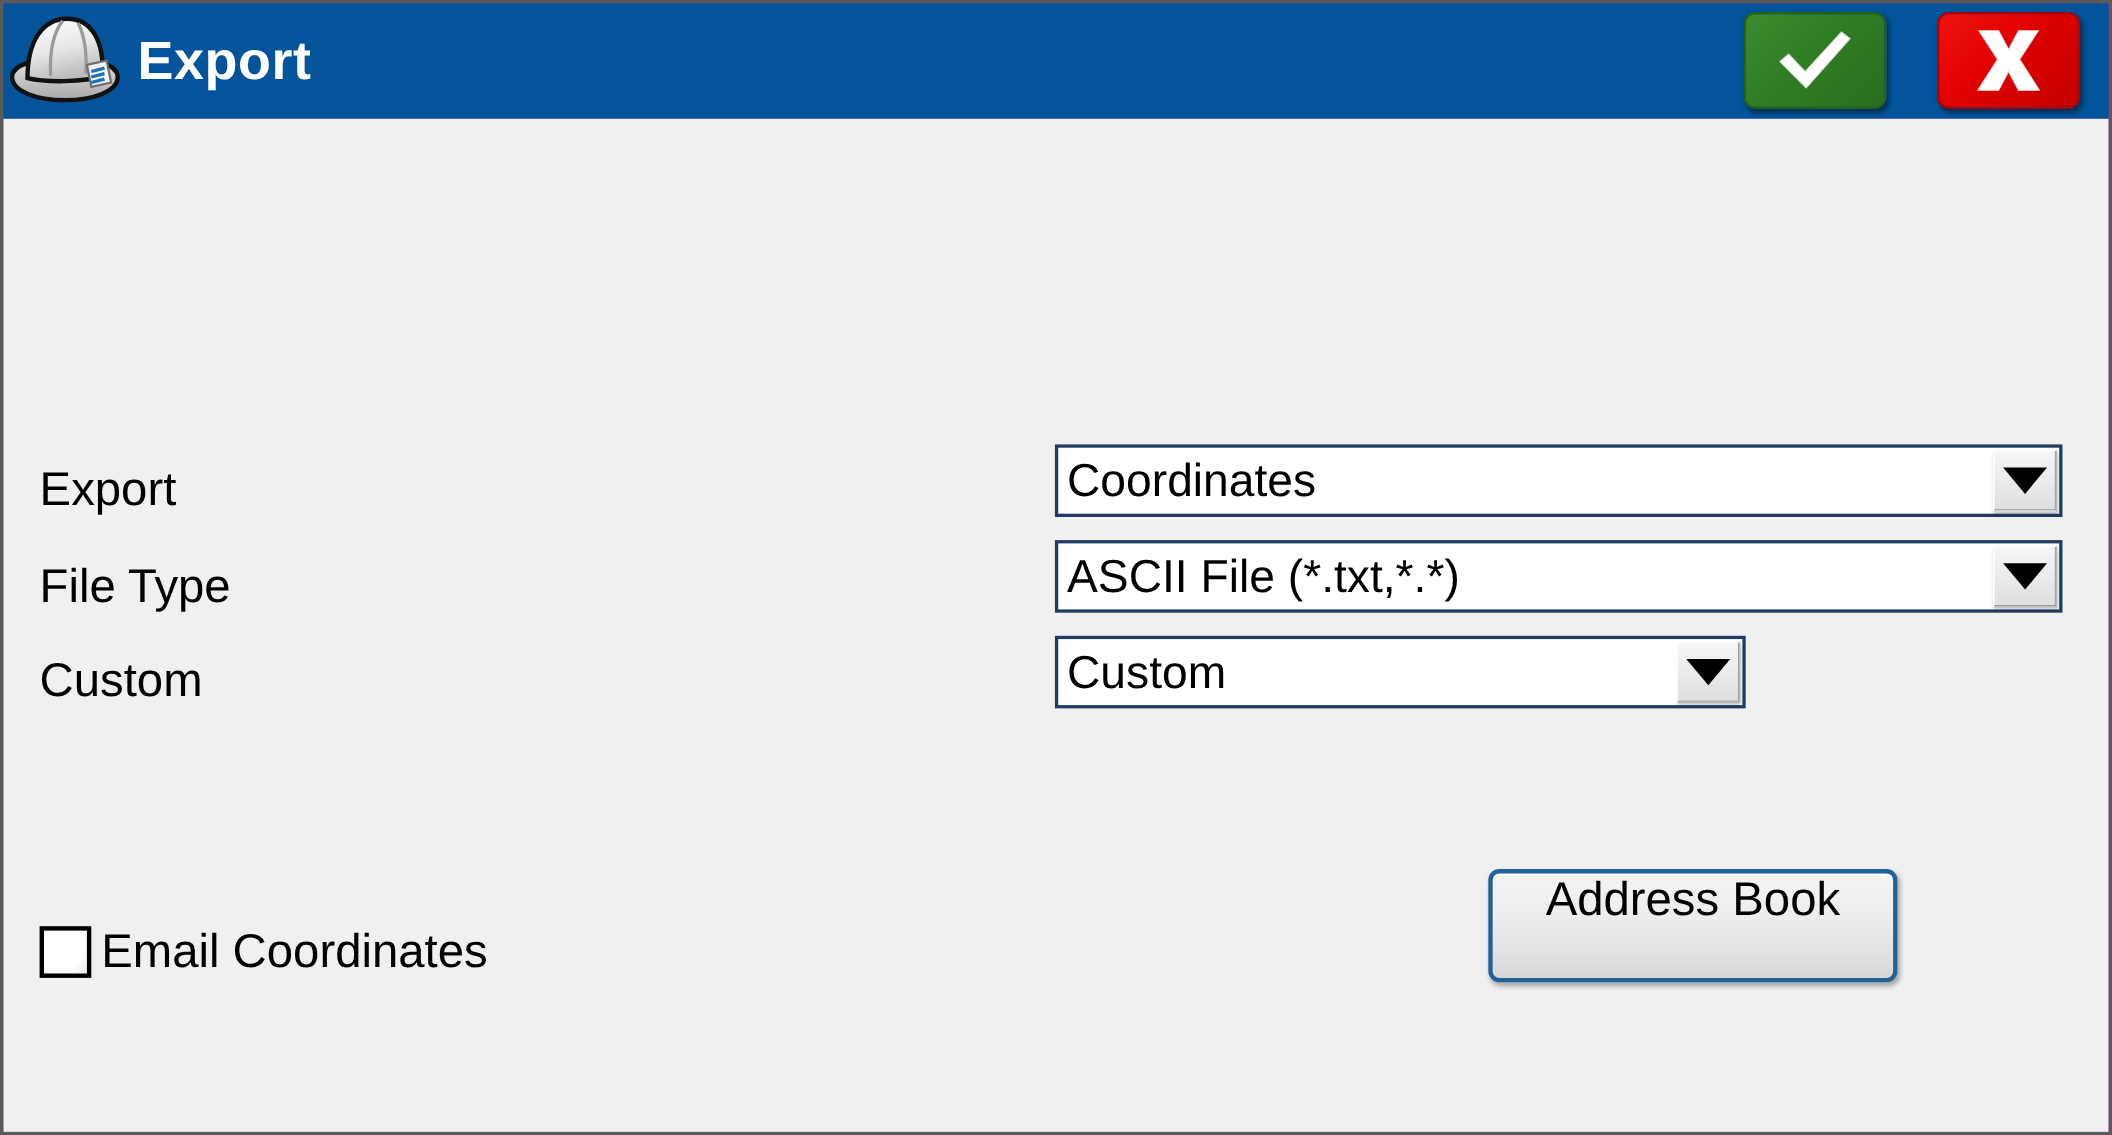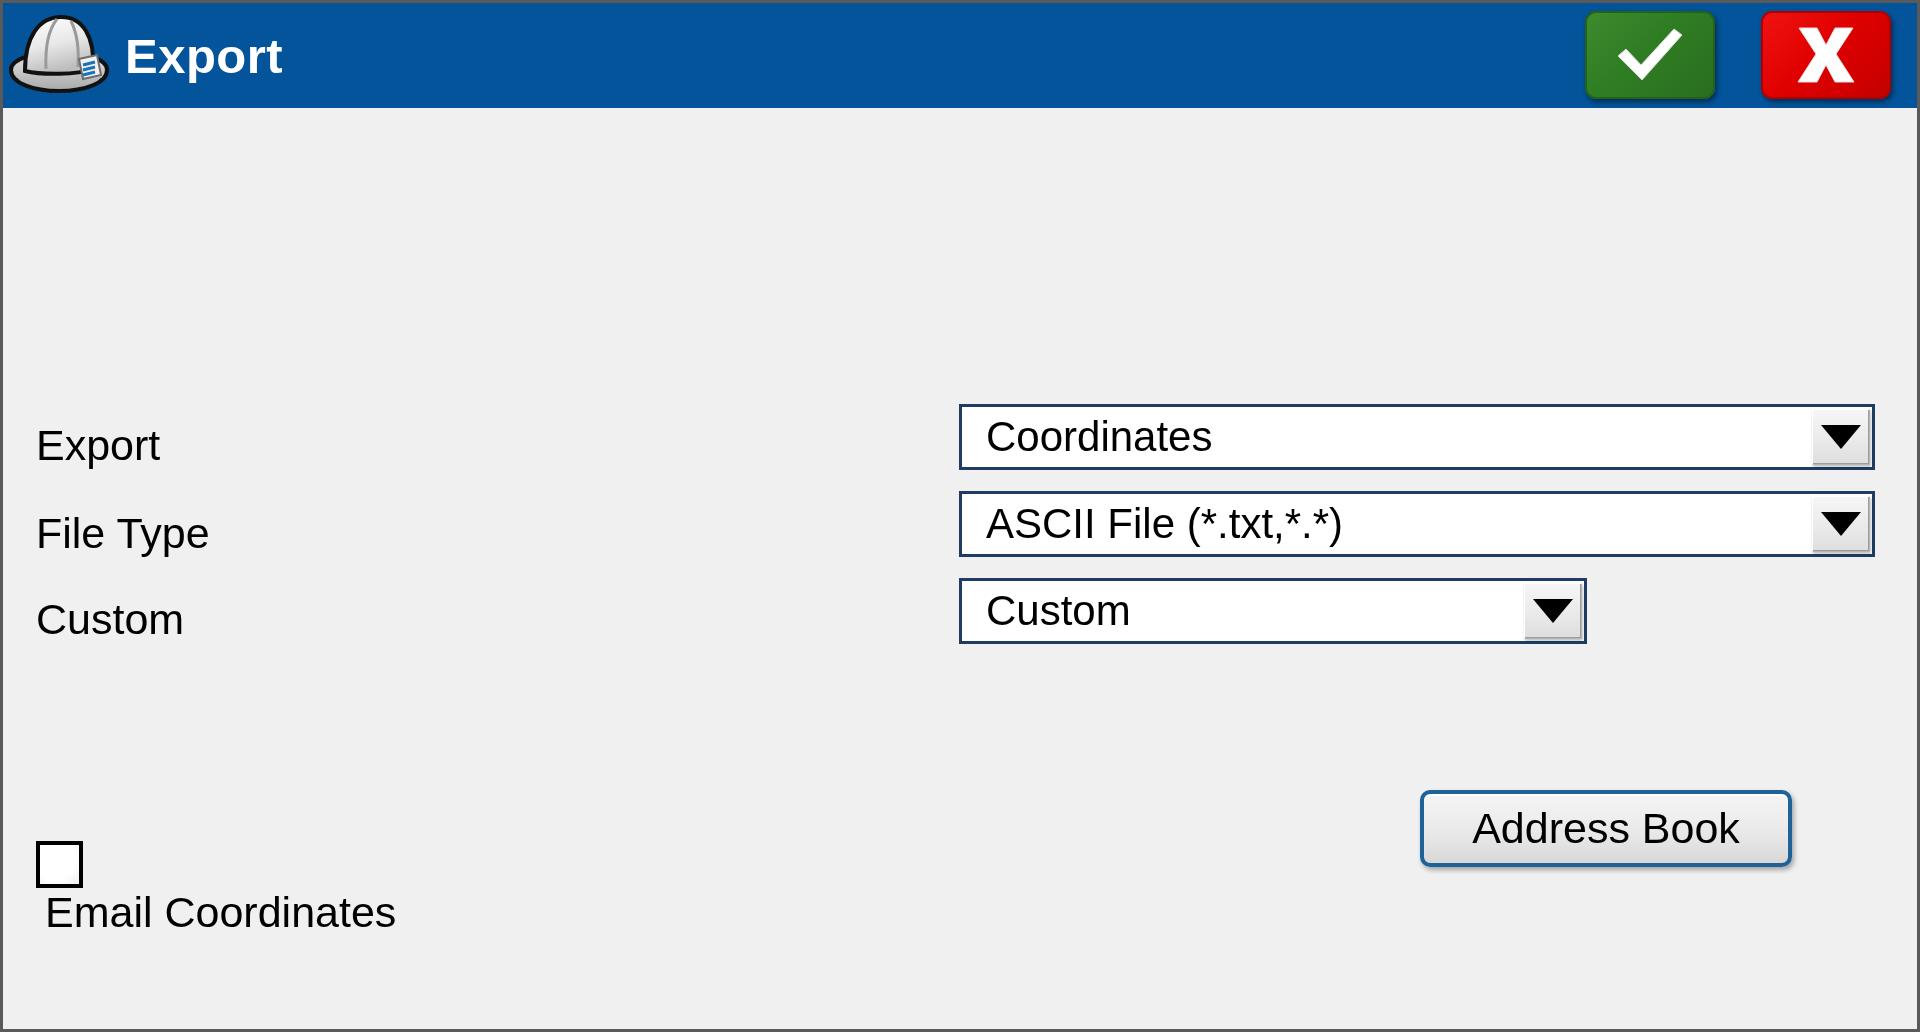--- a/index.html
+++ b/index.html
@@ -103,21 +103,21 @@
     background: #ffffff;
     border: 3px solid #1f3d63;
     display: flex;
     align-items: stretch;
     cursor: pointer;
   }
   .combo-text {
     flex: 1 1 auto;
     display: flex;
     align-items: center;
-    padding-left: 24px;
+    padding-left: 8px;
     font-size: 42px;
     color: #000000;
     white-space: nowrap;
     overflow: hidden;
   }
   .combo-arrow {
     flex: 0 0 auto;
     width: 58px;
     margin: 2px 2px 2px 0;
     background: linear-gradient(180deg, #f6f6f6 0%, #eaeaea 55%, #dedede 100%);
@@ -139,51 +139,49 @@
   .combo-1 { left: 956px; top: 296px;  width: 916px; height: 66px; }
   .combo-2 { left: 956px; top: 383px;  width: 916px; height: 66px; }
   .combo-3 { left: 956px; top: 470px;  width: 628px; height: 66px; }
 
   
   .chk-row {
     position: absolute;
     left: 33px;
     top: 733px;
     display: flex;
-    align-items: flex-start;
-    cursor: pointer;
-    flex-direction: column;
+    align-items: center;
+    cursor: pointer;
   }
   .chk-box {
     width: 47px;
     height: 47px;
     background: radial-gradient(circle at 38% 35%, #ffffff 0%, #ffffff 60%, #eeeeee 100%);
     border: 4px solid #000000;
     flex: 0 0 auto;
   }
   .chk-label {
     margin-left: 9px;
     font-size: 43px;
     color: #000000;
     white-space: nowrap;
   }
 
   
   .addr-btn {
     position: absolute;
-    left: 1417px;
+    left: 1350px;
     top: 682px;
     width: 372px;
-    height: 77px;
+    height: 103px;
     border-radius: 10px;
     border: 4px solid #1f6298;
     background: linear-gradient(180deg, #f4f4f4 0%, #ededed 40%, #e2e2e2 75%, #d7d7d7 100%);
     box-shadow: inset 0 2px 1px #ffffff, 2px 3px 5px rgba(0,0,0,0.32);
     display: flex;
-    align-items: center;
     justify-content: center;
     cursor: pointer;
   }
   .addr-label {
     font-size: 43px;
     color: #000000;
     white-space: nowrap;
   }
 </style>
 </head>

